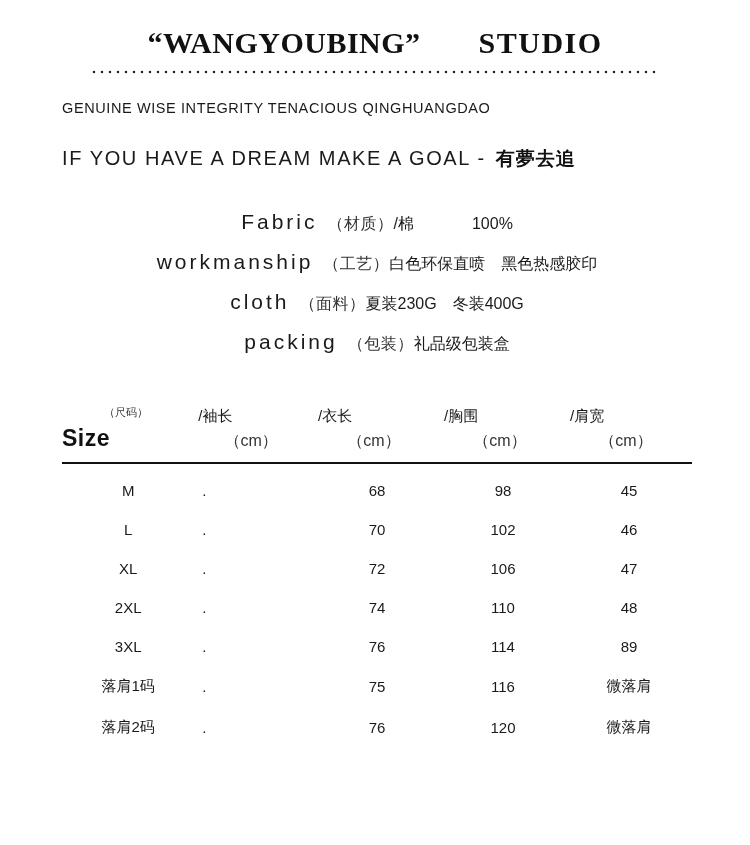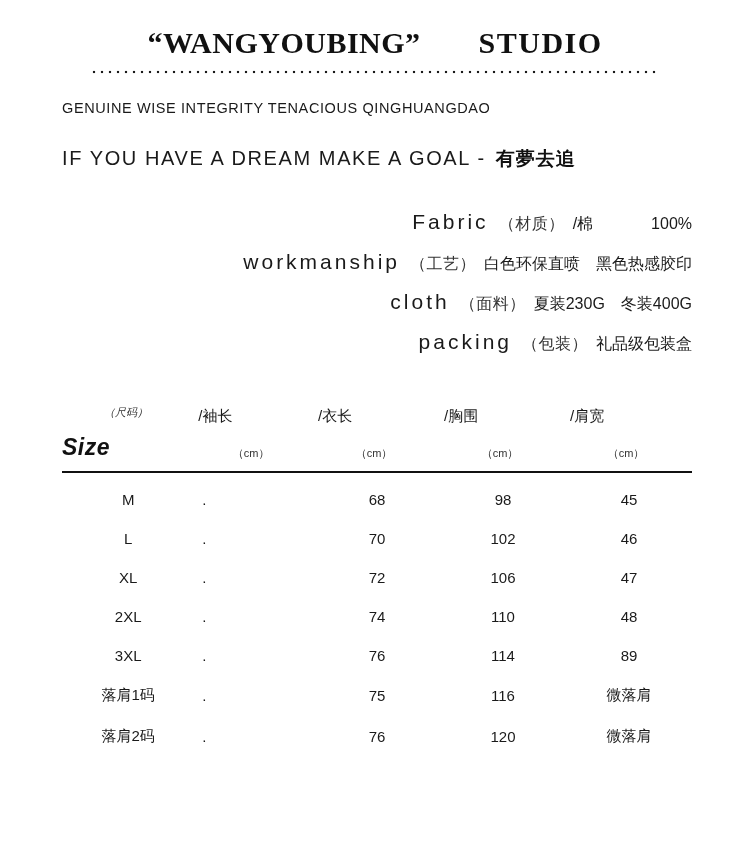--- a/index.html
+++ b/index.html
@@ -82,23 +82,22 @@
   }
 
   
   .specs {
     margin: 38px 0 0 0;
     padding: 0 58px 0 62px;
   }
   .spec-row {
     display: flex;
     align-items: baseline;
-    justify-content: flex-end;
+    justify-content: center;
     margin-bottom: 15px;
-    gap: 8px;
   }
   .spec-left {
     display: flex;
     align-items: baseline;
     white-space: nowrap;
   }
   .spec-label-en {
     font-size: 21px;
     letter-spacing: 3px;
     color: #1a1a1a;
@@ -136,21 +135,20 @@
   }
   thead th {
     font-weight: normal;
     text-align: center;
     padding: 0 0 10px 0;
     vertical-align: bottom;
   }
   .head-size {
     text-align: left;
     position: relative;
-    font-style: italic;
   }
   .head-size .size-word {
     font-size: 23px;
     font-weight: bold;
     font-family: "Liberation Sans", sans-serif;
     letter-spacing: 0.5px;
     color: #111;
     text-align: center;
   }
   .head-size .size-cn {
@@ -164,25 +162,25 @@
     text-align: center;
   }
   .head-col .hc-main {
     font-size: 15px;
     color: #1a1a1a;
     display: block;
     text-align: left;
     padding-left: 4px;
   }
   .head-col .hc-unit {
-    font-size: 11px;
+    font-size: 16px;
     color: #333;
     display: block;
     text-align: center;
-    margin-top: 20px;
+    margin-top: 5px;
     padding-right: 6px;
   }
   .hrule-top {
     border-top: 2px solid #111;
   }
   tbody td {
     text-align: center;
     font-size: 15px;
     color: #1a1a1a;
     padding: 11px 0 11px 0;

